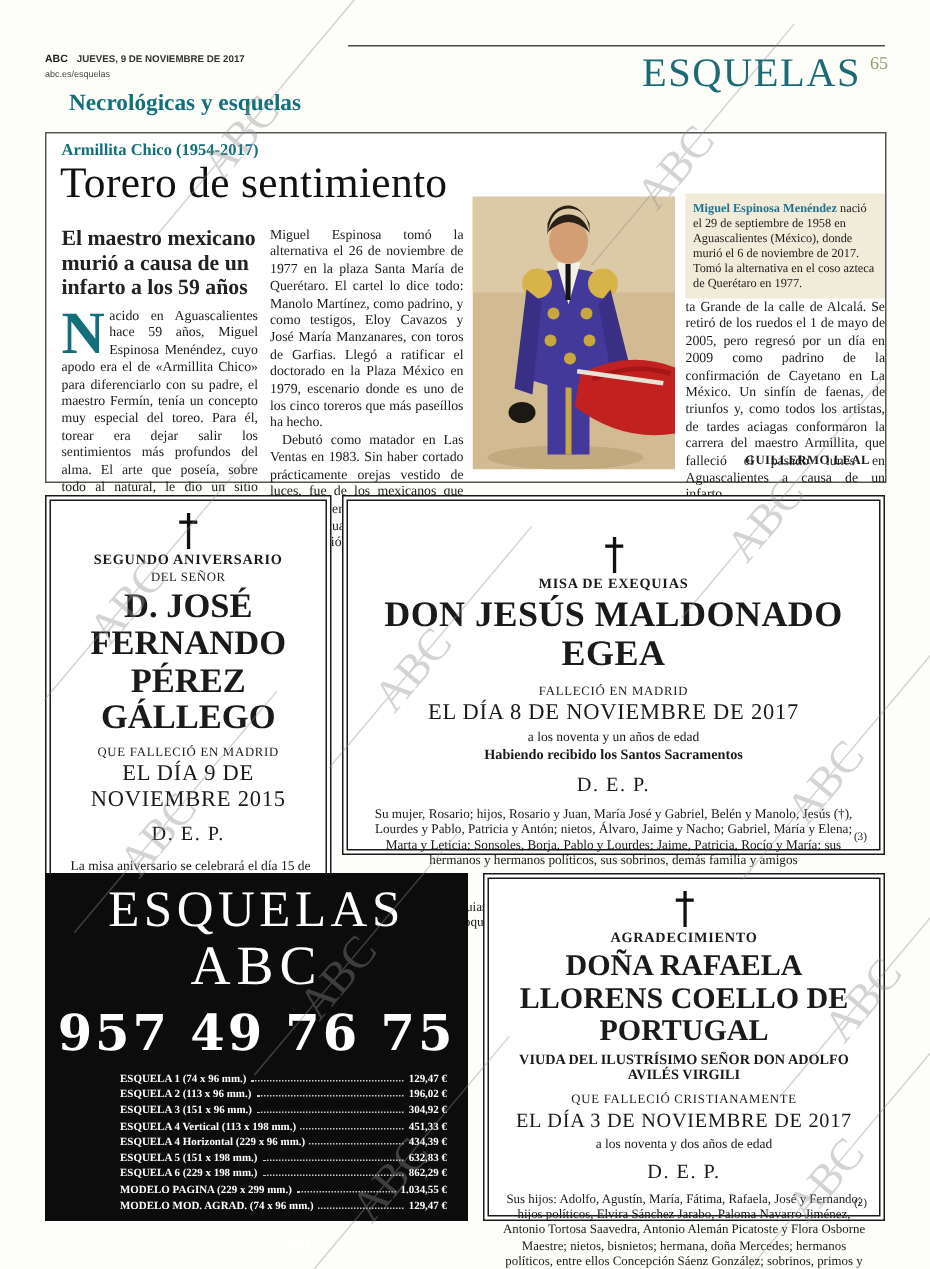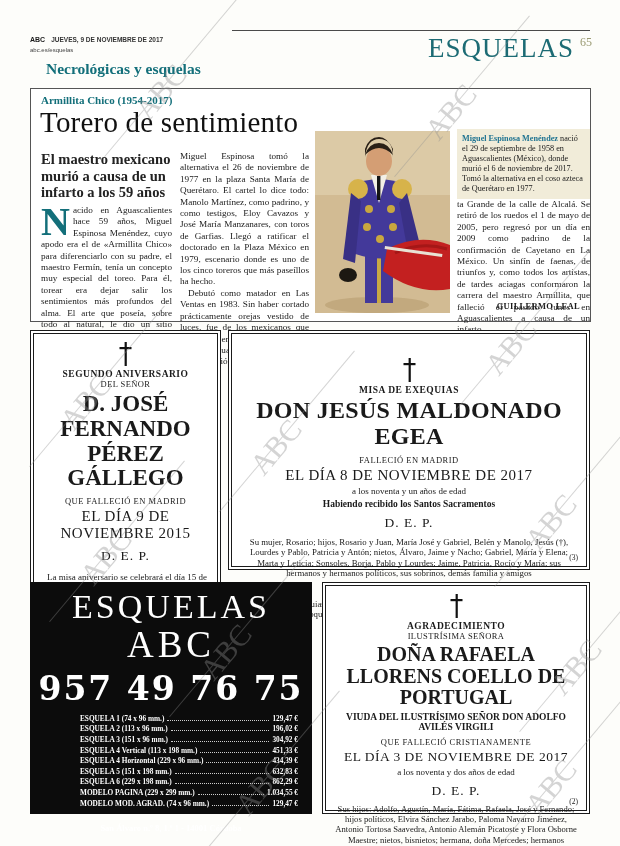--- a/index.html
+++ b/index.html
@@ -225,21 +225,20 @@
     <div class="ad-address">San Álvaro n.º 8, 1.º 1 - 14001 Córdoba</div>
 
   </div>
 
   <div class="obit obit3">
     <svg class="cross" width="15" height="24" viewBox="0 0 15 24">
         <rect x="6.6" y="0" width="2.2" height="24" fill="#111"></rect>
         <rect x="1.5" y="5" width="12" height="2.2" fill="#111"></rect>
       </svg>
     <div class="tag">AGRADECIMIENTO</div>
-    <div class="small-caps">ILUSTRÍSIMA SEÑORA</div>
     <div class="name">DOÑA RAFAELA LLORENS COELLO DE PORTUGAL</div>
     <div class="sacr">VIUDA DEL ILUSTRÍSIMO SEÑOR DON ADOLFO AVILÉS VIRGILI</div>
     <div class="where">QUE FALLECIÓ CRISTIANAMENTE</div>
     <div class="when">EL DÍA 3 DE NOVIEMBRE DE 2017</div>
     <div class="age">a los noventa y dos años de edad</div>
     <div class="dep">D. E. P.</div>
     <div class="body">Sus hijos: Adolfo, Agustín, María, Fátima, Rafaela, José y Fernando; hijos políticos, Elvira Sánchez Jarabo, Paloma Navarro Jiménez, Antonio Tortosa Saavedra, Antonio Alemán Picatoste y Flora Osborne Maestre; nietos, bisnietos; hermana, doña Mercedes; hermanos políticos, entre ellos Concepción Sáenz González; sobrinos, primos y demás familia agradecen las muestras de sentimiento y condolencia recibidas por tan triste motivo y comunican que la misa funeral por su eterno descanso se celebrará mañana sábado, a las ocho y media de la tarde, en la Iglesia de la Merced (PP. Franciscanos) de Murcia.</div>
     <div class="ref">(2)</div>
   </div>
 

